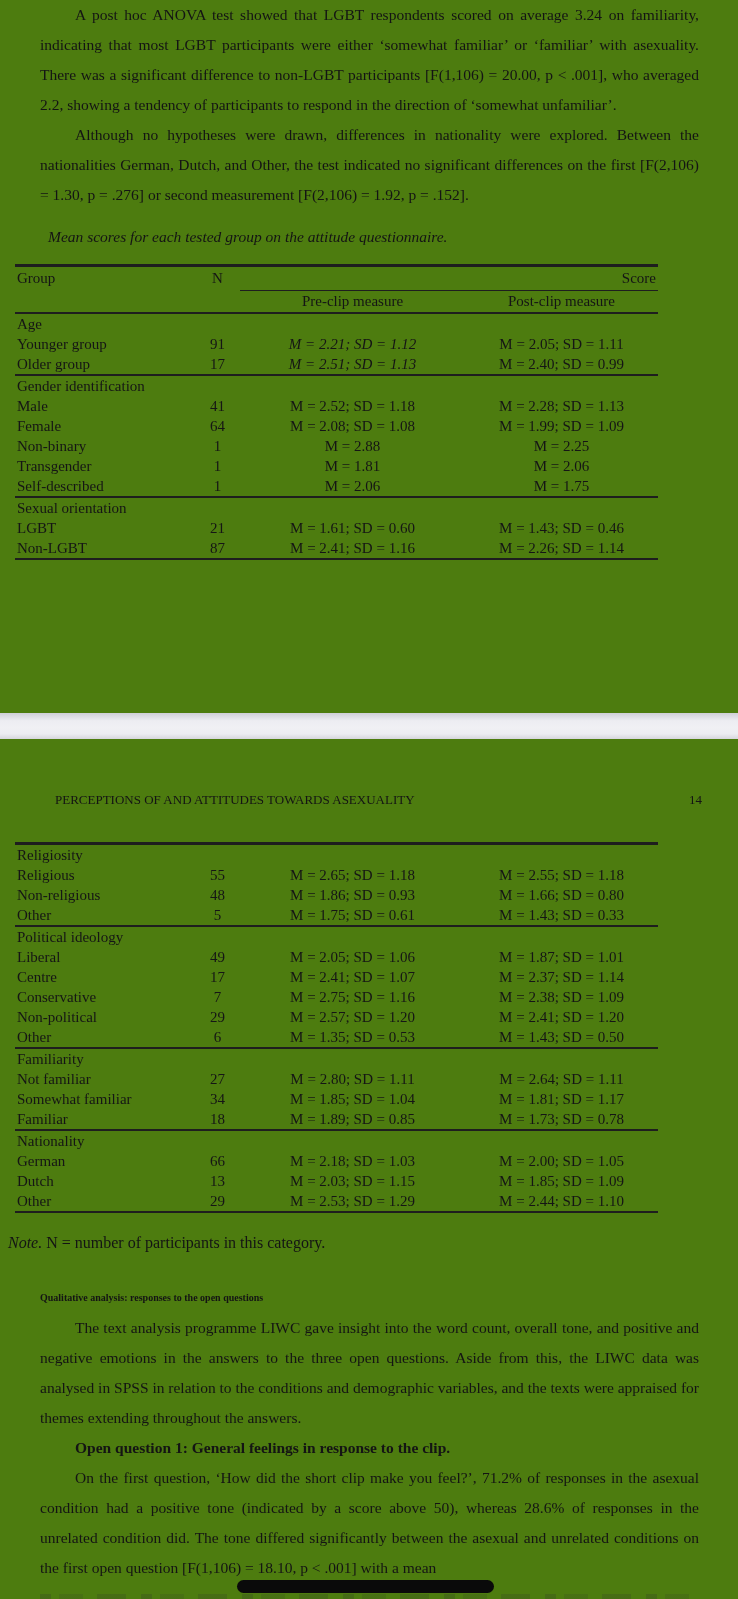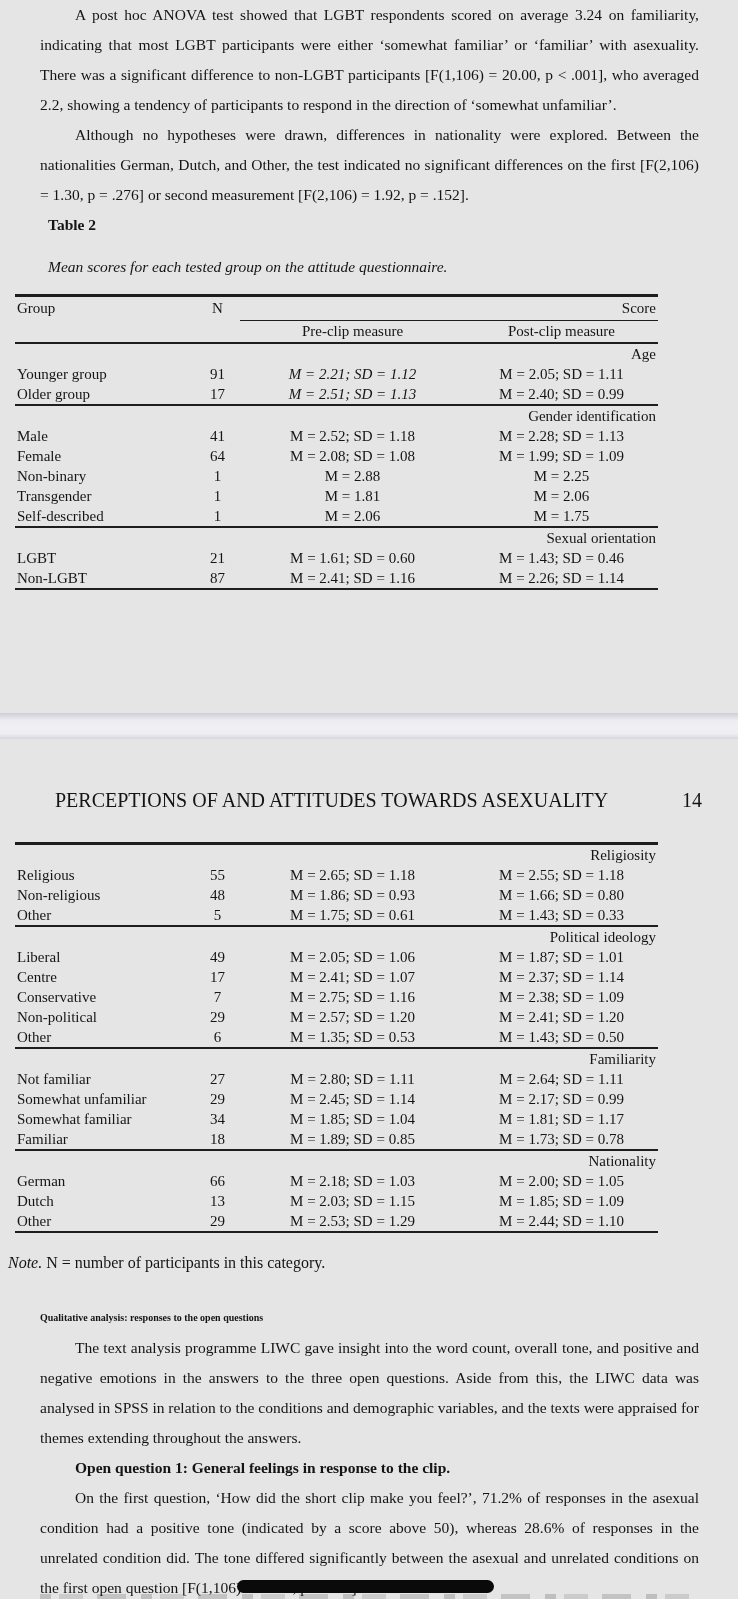--- a/index.html
+++ b/index.html
@@ -1,17 +1,17 @@
 <!DOCTYPE html>
 <html><head>
 <meta charset="utf-8">
 <style>
   html,body { margin:0; padding:0; background:#ffffff; }
   body { width:738px; font-family:"Liberation Serif", serif; color:#141414; }
-  .page { position:relative; width:738px; background:#e5e5e5; overflow:hidden; }
+  .page { position:relative; width:738px; background:#4d7c0f; overflow:hidden; }
   #page1 { height:713px; }
   #page2 { height:860px; }
   #page-separator {
     height:26px; width:738px;
     background:linear-gradient(180deg,#cfcfd7 0%, #ededf2 30%, #f0f0f4 55%, #ededf2 80%, #d6d6dd 100%);
   }
   .body-text { padding:0 39px 0 40px; font-size:15.5px; line-height:30px; text-align:justify; }
   p.para { margin:0; text-indent:35px; }
   .table-label { margin:0 0 0 8px; padding:0 39px 0 0; font-weight:bold; font-size:15.5px; line-height:30px; }
   .table-caption { margin:12px 0 0 8px; font-style:italic; font-size:15.5px; line-height:30px; }
@@ -21,29 +21,29 @@
     font-size:15px; color:#151515;
     border-top:3px solid #1e1e1e; border-bottom:2.5px solid #1e1e1e;
   }
   table.apa-table td { padding:0 2px; height:20px; vertical-align:middle; white-space:nowrap; }
   col.c1{width:180px;} col.c2{width:45px;} col.c3{width:225px;} col.c4{width:193px;}
   tr.hdr1 td { height:23px; }
   tr.hdr1 td.score-span { text-align:right; border-bottom:1.5px solid #1e1e1e; }
   tr.hdr2 td { height:21px; border-bottom:2.5px solid #1e1e1e; text-align:center; }
   td.c-group { text-align:left; padding-left:3px; }
   td.c-n, td.c-pre, td.c-post { text-align:center; }
-  tr.sec-title td { text-align:right; }
+  tr.sec-title td { text-align:left; }
   tr.sec-border td { border-top:2px solid #1e1e1e; }
   .it { font-style:italic; }
   .note-line { margin:16px 0 0 8px; font-size:16px; line-height:28px; }
   .note-label { font-style:italic; }
   .running-head {
     display:flex; justify-content:space-between;
     margin-top:46px; padding:0 36px 0 55px;
-    font-size:20px; line-height:30px;
+    font-size:13px; line-height:30px;
   }
   #page2 .tablewrap { margin-top:27px; }
   .section-heading { margin:26px 0 0 0; padding:0 39px 0 40px; font-weight:bold; font-size:10px; line-height:30px; }
   .subheading { font-weight:bold; }
   .redaction-bar {
     position:absolute; left:237px; top:841px; width:257px; height:13px;
     background:#0a0a0a; border-radius:7px;
   }
   .clipped-text-line {
     position:absolute; left:40px; top:855px; width:659px; height:5px; opacity:.45;
@@ -51,21 +51,20 @@
       repeating-linear-gradient(90deg, rgba(40,40,48,.45) 0 11px, rgba(0,0,0,0) 11px 19px, rgba(40,40,48,.3) 19px 43px, rgba(0,0,0,0) 43px 57px, rgba(40,40,48,.4) 57px 86px, rgba(0,0,0,0) 86px 101px);
   }
 </style>
 </head>
 <body>
 
 <div class="page" id="page1">
   <div class="body-text">
     <p class="para">A post hoc ANOVA test showed that LGBT respondents scored on average 3.24 on familiarity, indicating that most LGBT participants were either ‘somewhat familiar’ or ‘familiar’ with asexuality. There was a significant difference to non-LGBT participants [F(1,106) = 20.00, p &lt; .001], who averaged 2.2, showing a tendency of participants to respond in the direction of ‘somewhat unfamiliar’.</p>
     <p class="para">Although no hypotheses were drawn, differences in nationality were explored. Between the nationalities German, Dutch, and Other, the test indicated no significant differences on the first [F(2,106) = 1.30, p = .276] or second measurement [F(2,106) = 1.92, p = .152].</p>
-    <p class="table-label">Table 2</p>
     <p class="table-caption">Mean scores for each tested group on the attitude questionnaire.</p>
   </div>
   <div class="tablewrap">
     <table class="apa-table">
       <colgroup>
           <col class="c1">
           <col class="c2">
           <col class="c3">
           <col class="c4">
         </colgroup>
@@ -224,26 +223,20 @@
           <tr class="sec-title sec-border">
             <td colspan="4">Familiarity</td>
           </tr>
           <tr>
             <td class="c-group">Not familiar</td>
             <td class="c-n">27</td>
             <td class="c-pre">M = 2.80; SD = 1.11</td>
             <td class="c-post">M = 2.64; SD = 1.11</td>
           </tr>
           <tr>
-            <td class="c-group">Somewhat unfamiliar</td>
-            <td class="c-n">29</td>
-            <td class="c-pre">M = 2.45; SD = 1.14</td>
-            <td class="c-post">M = 2.17; SD = 0.99</td>
-          </tr>
-          <tr>
             <td class="c-group">Somewhat familiar</td>
             <td class="c-n">34</td>
             <td class="c-pre">M = 1.85; SD = 1.04</td>
             <td class="c-post">M = 1.81; SD = 1.17</td>
           </tr>
           <tr>
             <td class="c-group">Familiar</td>
             <td class="c-n">18</td>
             <td class="c-pre">M = 1.89; SD = 0.85</td>
             <td class="c-post">M = 1.73; SD = 0.78</td>

